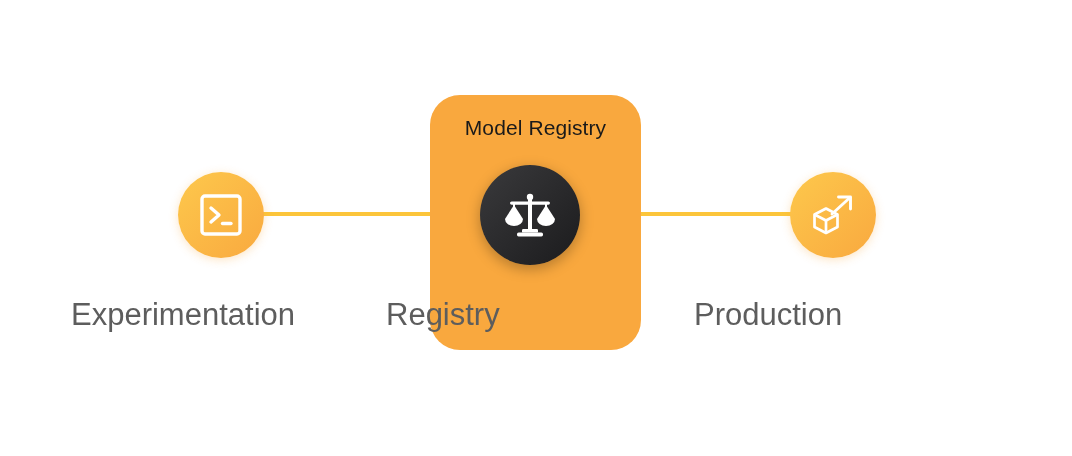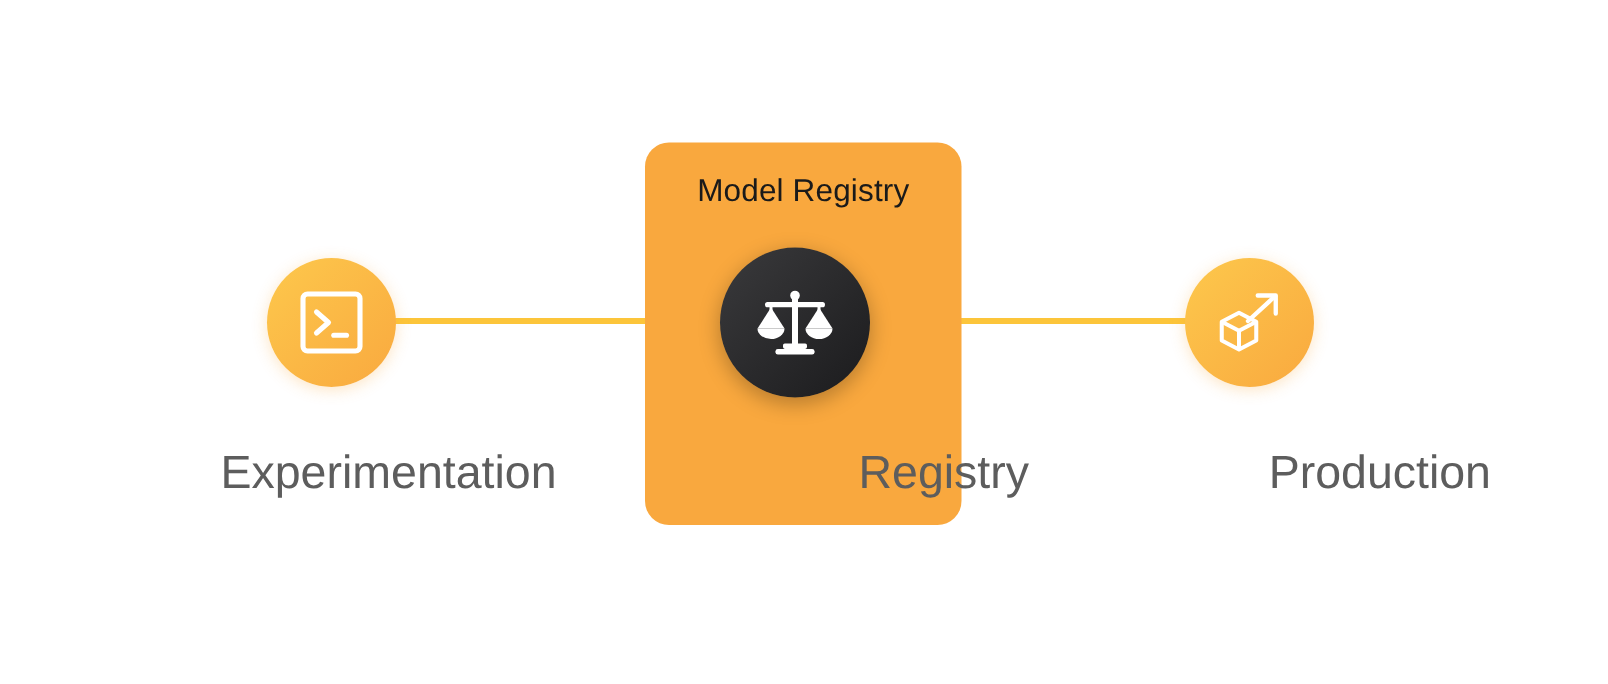--- a/index.html
+++ b/index.html
@@ -30,21 +30,21 @@
   .connector-right { left: 628px; width: 186px; top: 212px; }
 
   
   .stage-card {
     position: absolute;
     left: 430px;
     top: 95px;
     width: 211px;
     height: 255px;
     background: #f9a83e;
-    border-radius: 16px;
+    border-radius: 30px;
     z-index: 2;
   }
   .card-title {
     position: absolute;
     top: 21px;
     left: 0;
     width: 100%;
     text-align: center;
     font-size: 21px;
     color: #1a1a1a;
@@ -78,21 +78,21 @@
     height: 100px;
     background: linear-gradient(135deg, #3a3a3c 0%, #1b1b1d 100%);
     box-shadow: 0 4px 14px rgba(0,0,0,.28);
   }
 
   
   .stage-label {
     position: absolute;
     top: 297px;
     width: 300px;
-    text-align: right;
+    text-align: left;
     font-size: 31px;
     color: #5d5d5d;
     z-index: 4;
     white-space: nowrap;
   }
   .label-left   { left: 71px;  }
   .label-center { left: 386px; color: #5d5d5d; }
   .label-right  { left: 694px; }
 
   svg { display: block; overflow: visible; }

